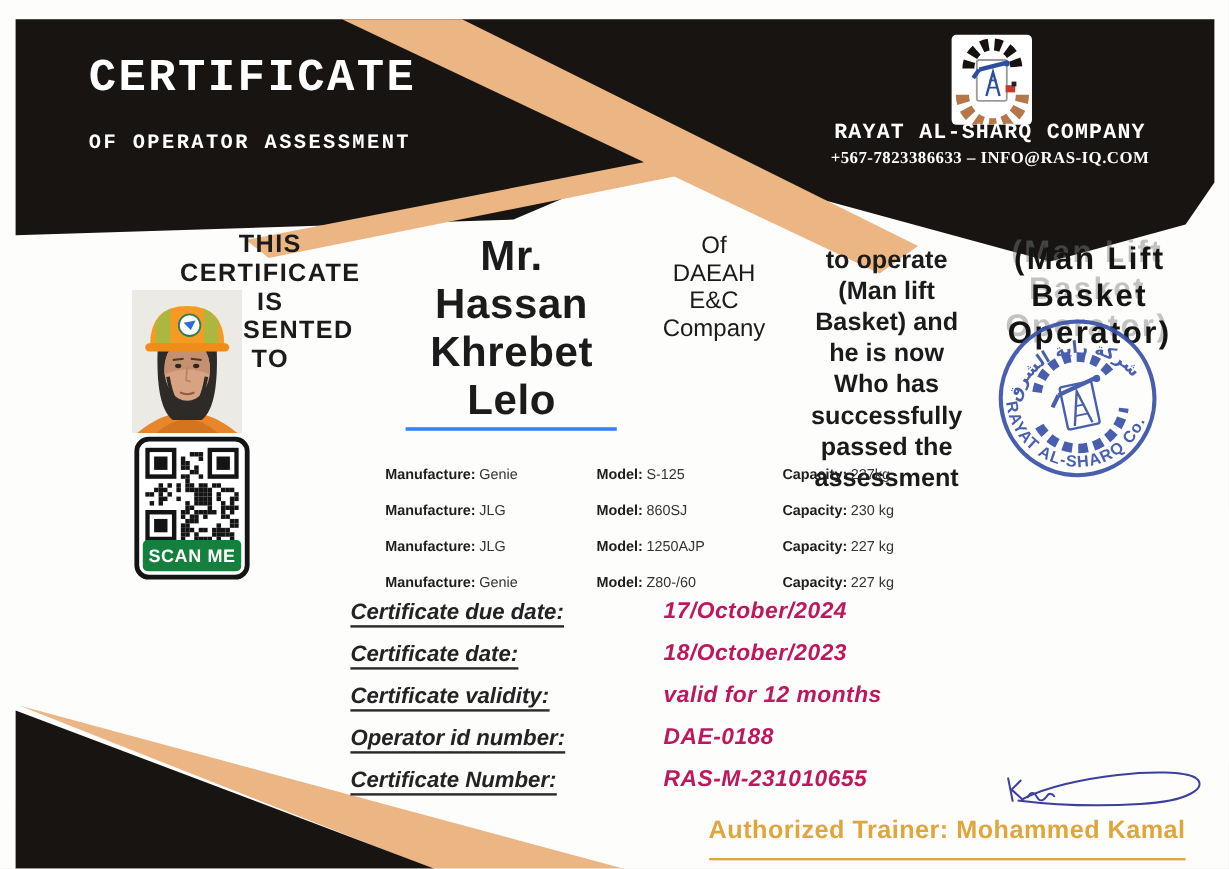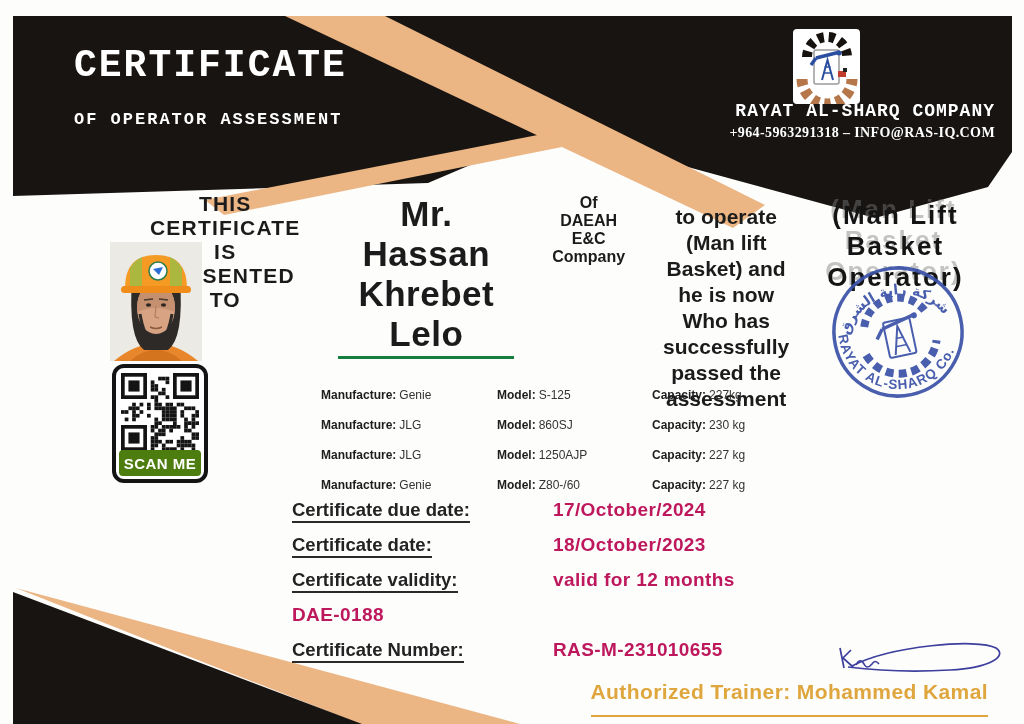--- a/index.html
+++ b/index.html
@@ -6,61 +6,61 @@
   .page{position:relative;width:1024px;height:724px;background:#fdfdfc;overflow:hidden;
         font-family:"Liberation Sans",sans-serif;color:#1b1b1b;}
   .abs{position:absolute;}
   svg{display:block;}
 
   
   .cert-title{left:74px;top:44px;font-family:"Liberation Mono",monospace;font-weight:700;
               font-size:38px;letter-spacing:2px;color:#fff;}
   .cert-subtitle{left:74px;top:110px;font-family:"Liberation Mono",monospace;font-weight:700;
               font-size:17px;letter-spacing:2px;color:#fff;}
-  .hdr-right{left:655px;top:101px;width:340px;text-align:right;color:#fff;}
+  .hdr-right{left:655px;top:101px;width:340px;text-align:center;color:#fff;}
   .hdr-company{font-family:"Liberation Mono",monospace;font-weight:700;font-size:18px;letter-spacing:1px;}
   .hdr-contact{margin-top:4px;font-family:"Liberation Serif",serif;font-weight:700;font-size:14px;letter-spacing:.4px;}
   .logo-box{left:793px;top:29px;width:67px;height:75px;background:#fff;border-radius:4px;overflow:hidden;}
 
   
   .center-col{left:150px;top:192px;width:724px;display:flex;flex-direction:row;align-items:flex-start;text-align:center;gap:38px;}
   .intro{font-size:21px;font-weight:700;letter-spacing:1.2px;height:24px;}
-  .name{font-size:35px;font-weight:700;letter-spacing:.5px;border-bottom:3px solid #15803d;
+  .name{font-size:35px;font-weight:700;letter-spacing:.5px;border-bottom:3px solid #3b82f6;
         padding:0 20px 2px 20px;margin-top:2px;}
-  .of-company{font-size:16px;font-weight:700;margin-top:2px;height:24px;}
+  .of-company{font-size:20px;font-weight:400;margin-top:2px;height:24px;}
   .who{margin-top:12px;font-size:21px;font-weight:700;line-height:26px;}
   .role{margin-top:8px;font-size:26px;font-weight:700;letter-spacing:2px;color:#141414;
         text-shadow:-2px -6px 0 rgba(125,125,125,.45);}
 
   
   .equip{left:300px;top:388px;width:450px;}
   .equip-row{position:relative;height:30px;font-size:12px;}
   .equip-row .c1{position:absolute;left:8px;padding-left:13px;}
   .equip-row .c2{position:absolute;left:197px;}
   .equip-row .c3{position:absolute;left:352px;}
   .lb{font-weight:700;color:#1d1d1d;}
   .vl{font-weight:400;color:#333;margin-left:3px;}
 
   
   .fields{left:292px;top:499px;}
-  .frow{display:flex;height:35px;align-items:flex-start;}
+  .frow{display:flex;height:35px;align-items:flex-start;font-style:italic;}
   .flabel{width:261px;font-size:18.5px;font-weight:700;color:#232323;}
   .flabel span{border-bottom:2px solid #2a2a2a;padding-bottom:1px;}
   .fvalue{font-size:19px;font-weight:700;letter-spacing:.4px;color:#be185d;}
 
   
   .auth{right:36px;top:680px;font-size:21px;font-weight:700;letter-spacing:.4px;color:#dfa63e;
         border-bottom:2.5px solid #dfa63e;padding-bottom:11px;}
 
   
   .photo{left:110px;top:242px;width:92px;height:119px;overflow:hidden;box-shadow:0 0 0 1px #d8d4cd inset;}
   .qr-frame{left:112px;top:364px;width:96px;height:119px;background:#fff;border:4px solid #141414;
             border-radius:12px;box-sizing:border-box;}
   .qr-grid{position:absolute;left:5px;top:5px;width:78px;height:78px;}
-  .qr-band{position:absolute;left:3px;right:3px;bottom:3px;height:26px;background:#4d7c0f;border-radius:4px;
+  .qr-band{position:absolute;left:3px;right:3px;bottom:3px;height:26px;background:#15803d;border-radius:4px;
            color:#fff;font-weight:700;font-size:15px;letter-spacing:.5px;display:flex;align-items:center;justify-content:center;}
 
   
   .stamp{left:828px;top:262px;width:140px;height:140px;transform:rotate(-12deg);opacity:.92;}
 </style>
 </head>
 <body>
 
 <div class="page">
 
@@ -91,21 +91,21 @@
       <path d="M 23 29 L 47 23" stroke="#2b4fa0" stroke-width="3.5"></path>
       <path d="M 23 29 L 18 36" stroke="#2b4fa0" stroke-width="3.5"></path>
       <circle cx="46" cy="24" r="2.5" fill="#2b4fa0"></circle>
       <rect x="45" y="42" width="8" height="6" fill="#c23c2e"></rect>
       <rect x="50" y="39" width="4" height="4" fill="#222"></rect>
     </svg>
   </div>
 
   <div class="abs hdr-right">
     <div class="hdr-company">RAYAT AL-SHARQ COMPANY</div>
-    <div class="hdr-contact">+964-5963291318 – INFO@RAS-IQ.COM</div>
+    <div class="hdr-contact">+567-7823386633 – INFO@RAS-IQ.COM</div>
   </div>
 
   <div class="abs center-col">
     <div class="intro">THIS CERTIFICATE IS PRESENTED TO</div>
     <div class="name">Mr. Hassan Khrebet Lelo</div>
     <div class="of-company">Of DAEAH E&amp;C Company</div>
     <div class="who">
       <div>to operate (Man lift Basket) and he is now</div>
       <div>Who has successfully passed the assessment</div>
     </div>
@@ -142,20 +142,21 @@
     </div>
     <div class="frow">
       <div class="flabel"><span>Certificate date:</span></div>
       <div class="fvalue">18/October/2023</div>
     </div>
     <div class="frow">
       <div class="flabel"><span>Certificate validity:</span></div>
       <div class="fvalue">valid for 12 months</div>
     </div>
     <div class="frow">
+      <div class="flabel"><span>Operator id number:</span></div>
       <div class="fvalue">DAE-0188</div>
     </div>
     <div class="frow">
       <div class="flabel"><span>Certificate Number:</span></div>
       <div class="fvalue">RAS-M-231010655</div>
     </div>
   </div>
 
   <div class="abs photo">
     <svg width="92" height="119" viewBox="0 0 92 119">

